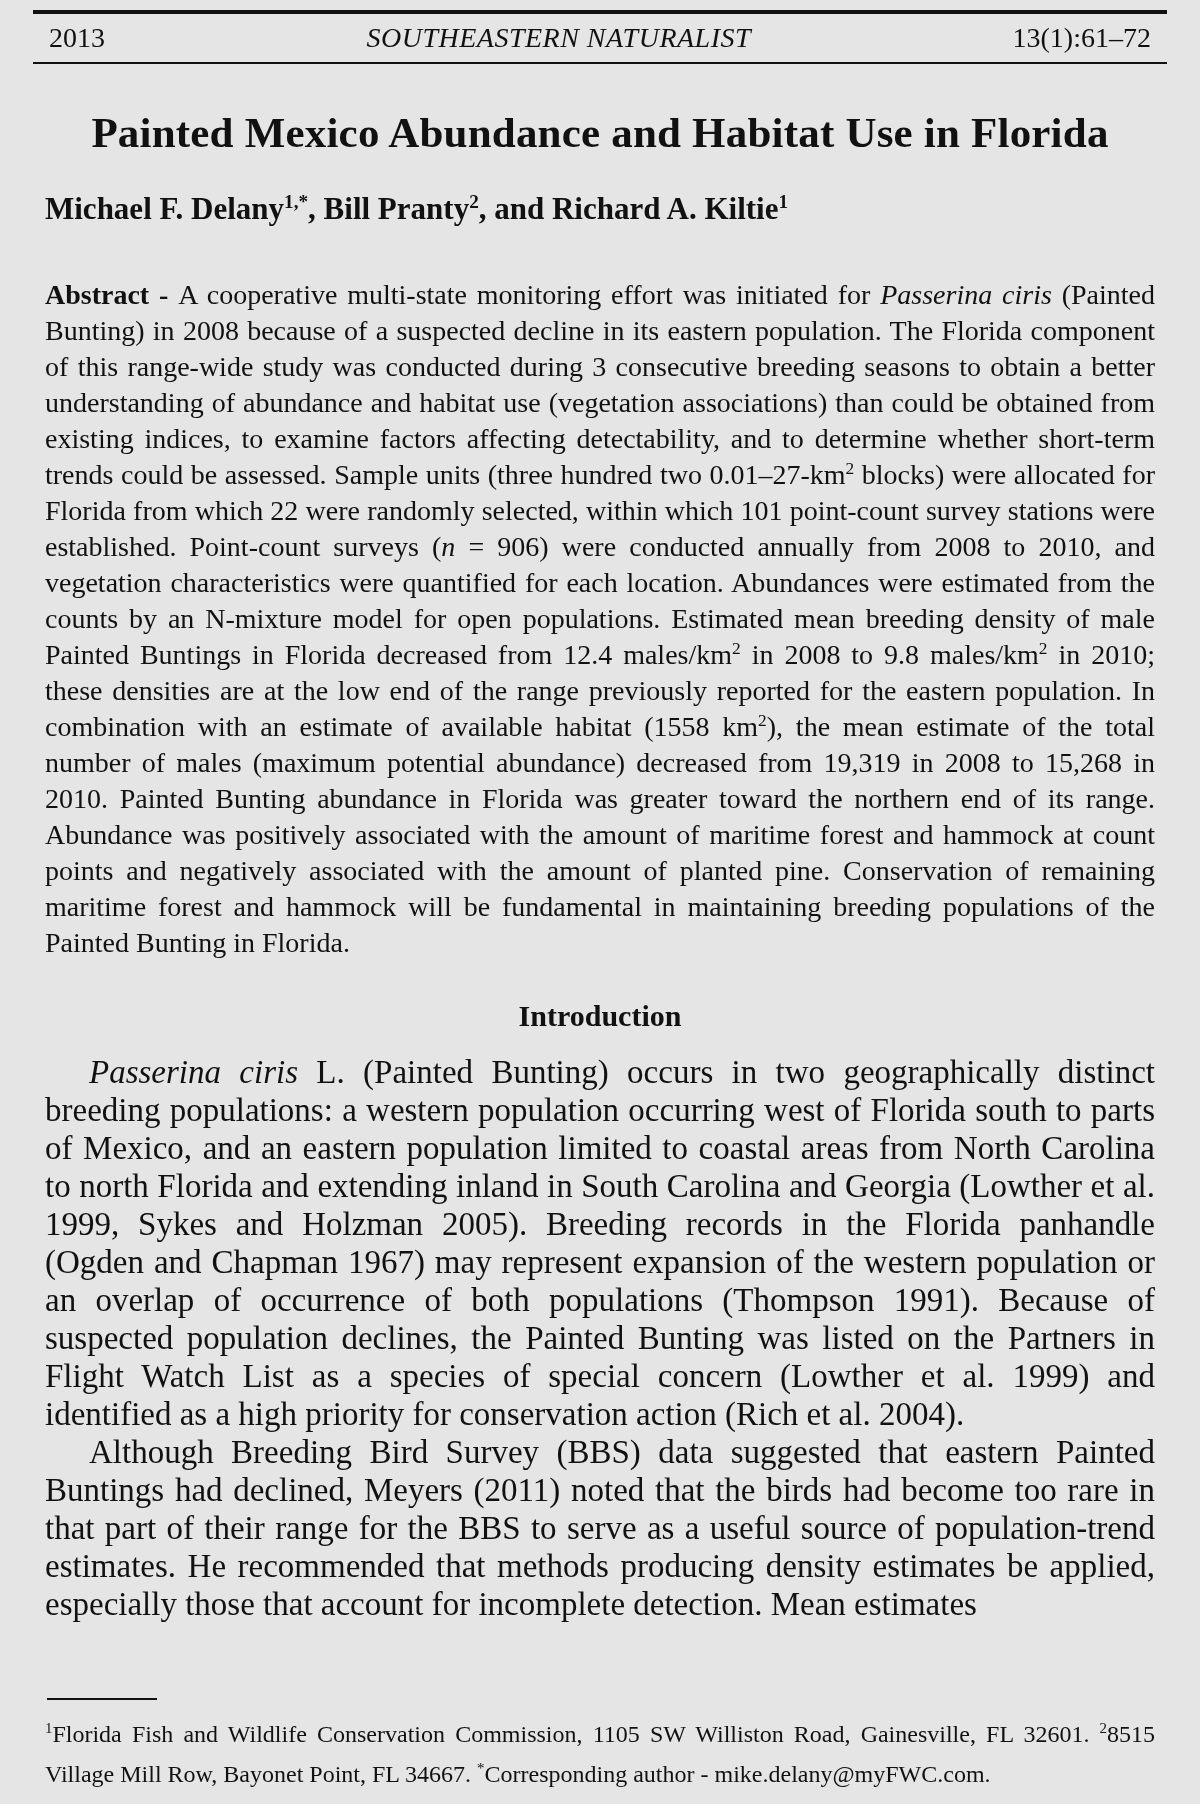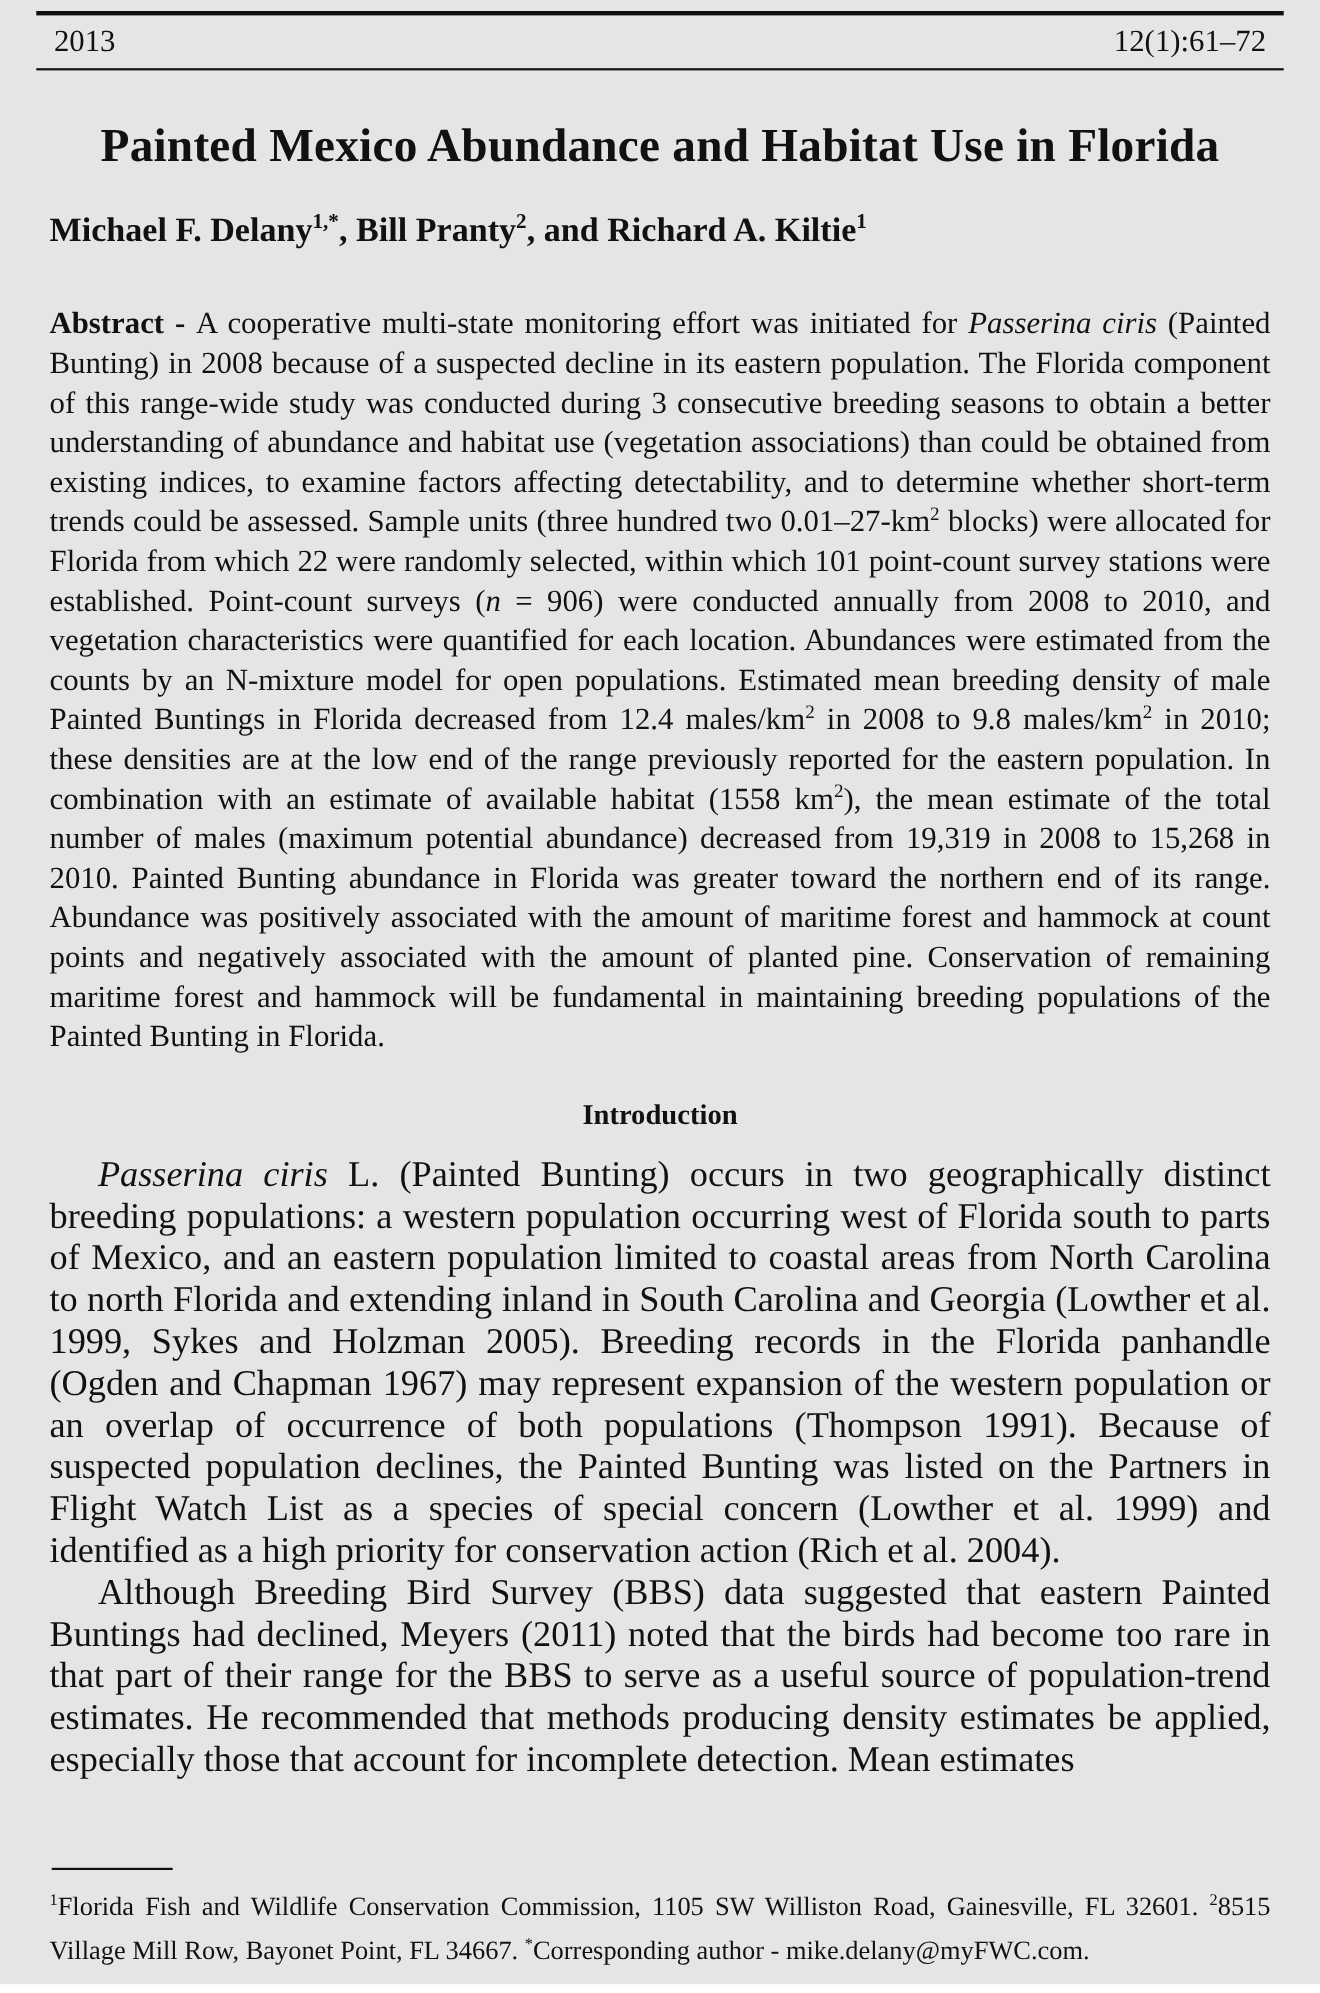--- a/index.html
+++ b/index.html
@@ -49,21 +49,21 @@
   p.abstract {
     margin: 50px 0 0 0;
     font-size: 28px;
     line-height: 36px;
     text-align: justify;
   }
   p.abstract .abstract-label { font-weight: bold; margin-top: 39px; }
   h2.section-heading {
     margin: 38px 0 0 0;
     text-align: center;
-    font-size: 26px;
+    font-size: 30px;
     font-weight: bold;
   }
   p.body-par {
     margin: 0;
     font-size: 33px;
     line-height: 38px;
     text-align: justify;
   }
   p.body-par.first { margin-top: 20px; }
   .indent { text-indent: 44px; }
@@ -82,21 +82,22 @@
 </style>
 </head>
 <body>
 
 <div class="page">
 
   <header>
     <div class="rule-thick"></div>
     <div class="header-row">
         <span>2013</span>
-        <span>12(1):61–72</span>
+        <span class="journal-name">SOUTHEASTERN NATURALIST</span>
+        <span>13(1):61–72</span>
       </div>
     <div class="rule-thin"></div>
   </header>
 
   <h1 class="article-title">Painted Mexico Abundance and Habitat Use in Florida</h1>
 
   <div class="authors"><span>Michael F. Delany</span><sup>1,*</sup><span>, </span><span>Bill Pranty</span><sup>2</sup><span>, and </span><span>Richard A. Kiltie</span><sup>1</sup></div>
 
   <p class="abstract"><span class="abstract-label">Abstract - </span><span>A cooperative multi-state monitoring effort was initiated for </span><i>Passerina ciris</i><span> (Painted Bunting) in 2008 because of a suspected decline in its eastern population. The Florida component of this range-wide study was conducted during 3 consecutive breeding seasons to obtain a better understanding of abundance and habitat use (vegetation associations) than could be obtained from existing indices, to examine factors affecting detectability, and to determine whether short-term trends could be assessed. Sample units (three hundred two 0.01–27-km</span><sup>2</sup><span> blocks) were allocated for Florida from which 22 were randomly selected, within which 101 point-count survey stations were established. Point-count surveys (</span><i>n</i><span> = 906) were conducted annually from 2008 to 2010, and vegetation characteristics were quantified for each location. Abundances were estimated from the counts by an N-mixture model for open populations. Estimated mean breeding density of male Painted Buntings in Florida decreased from 12.4 males/km</span><sup>2</sup><span> in 2008 to 9.8 males/km</span><sup>2</sup><span> in 2010; these densities are at the low end of the range previously reported for the eastern population. In combination with an estimate of available habitat (1558 km</span><sup>2</sup><span>), the mean estimate of the total number of males (maximum potential abundance) decreased from 19,319 in 2008 to 15,268 in 2010. Painted Bunting abundance in Florida was greater toward the northern end of its range. Abundance was positively associated with the amount of maritime forest and hammock at count points and negatively associated with the amount of planted pine. Conservation of remaining maritime forest and hammock will be fundamental in maintaining breeding populations of the Painted Bunting in Florida.</span></p>
 

